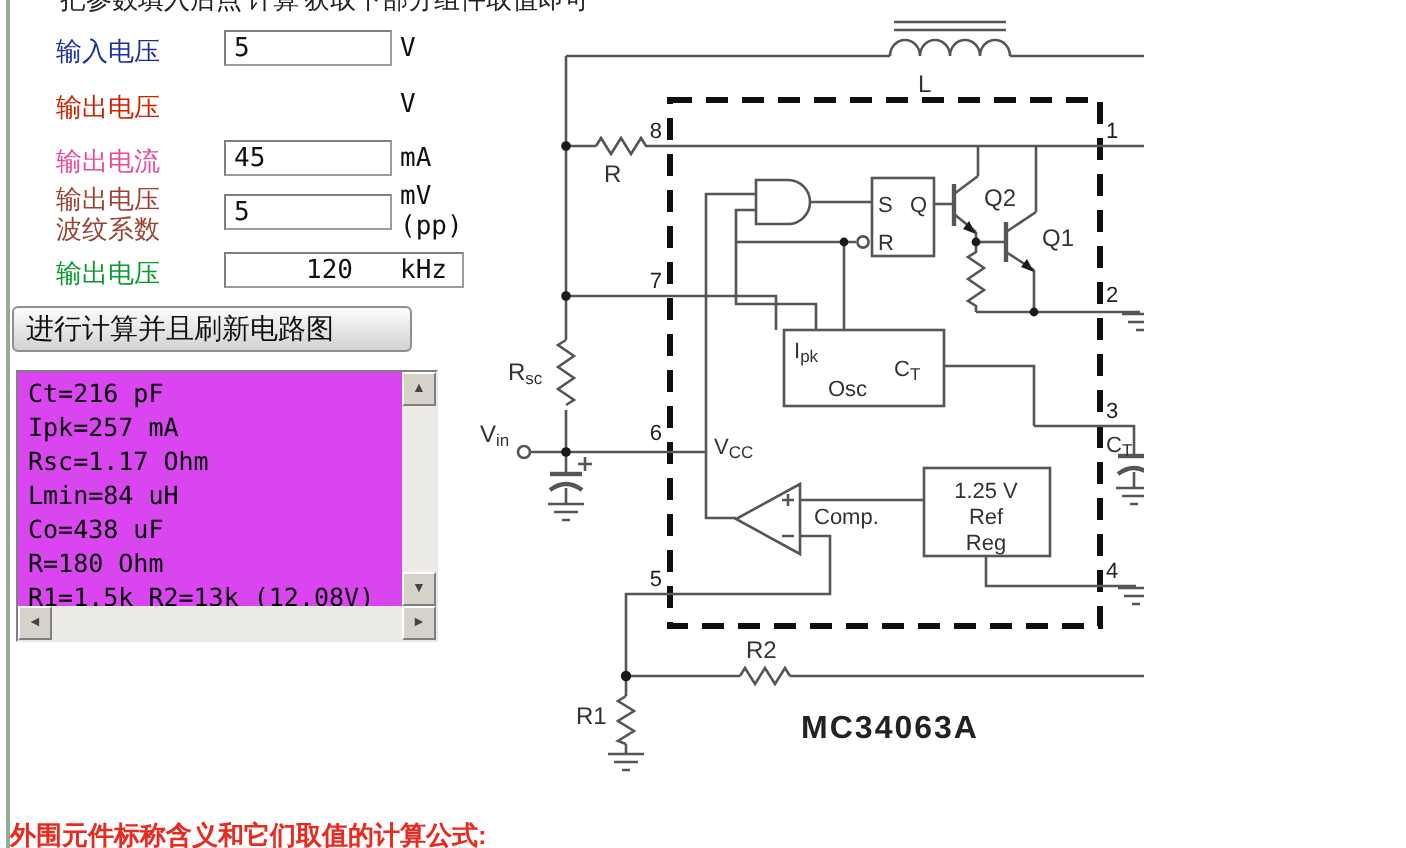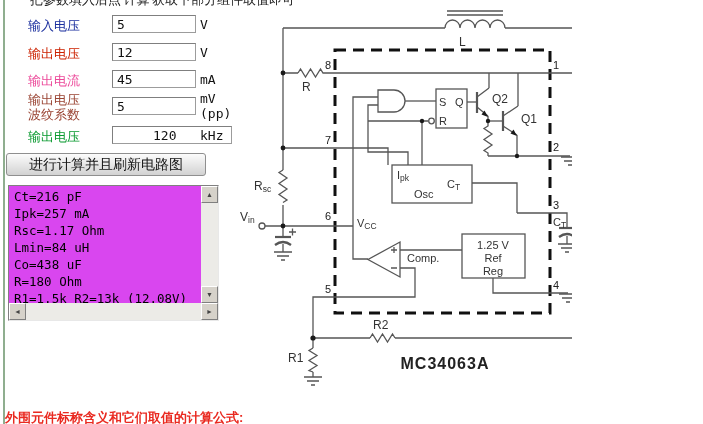--- a/index.html
+++ b/index.html
@@ -12,21 +12,21 @@
   .bottom-note{left:5px;top:409px;font-size:13px;color:#e92a21;white-space:nowrap;font-weight:bold;}
   .flabel{left:28px;font-size:13px;white-space:nowrap;}
   .c-navy{color:#1b2f9e;} .c-red{color:#cc2200;} .c-olive{color:#ec4899;}
   .c-maroon{color:#9a4433;} .c-green{color:#0a9a30;}
   .finput{left:112px;width:78px;height:16px;border:1px solid #9c9c9c;
     border-top-color:#7f7f7f;border-left-color:#7f7f7f;background:#fff;
     font-family:"DejaVu Sans Mono",monospace;font-size:13px;padding:0 0 0 4px;color:#111;}
   .funit{left:200px;font-family:"DejaVu Sans Mono",monospace;font-size:13px;color:#111;white-space:nowrap;}
   .calc-btn{left:6px;top:153px;width:200px;height:23px;border:1px solid #8f8f8f;border-radius:3px;
     background:linear-gradient(#fcfcfc,#e9e9e9 45%,#d2d2d2);font-family:Liberation Mono, monospace;
-    font-size:14px;color:#111;text-align:center;cursor:pointer;}
+    font-size:14px;color:#111;text-align:left;cursor:pointer;}
   .resultbox{left:8px;top:185px;width:211px;height:136px;background:#d946ef;
     border:1px solid #808080;border-right-color:#e8e8e8;border-bottom-color:#e8e8e8;box-sizing:border-box;}
   .result-text{position:absolute;left:0;top:0;width:192px;height:117px;overflow:hidden;
     font-family:"DejaVu Sans Mono",monospace;font-size:12.5px;line-height:17px;
     white-space:pre;color:#000;padding:2px 0 0 5px;}
   .vscroll{position:absolute;right:0;top:0;width:17px;height:117px;background:#ecebe7;}
   .hscroll{position:absolute;left:0;bottom:0;width:209px;height:17px;background:#ecebe7;}
   .sbtn{position:absolute;width:15px;height:15px;background:#d6d2ca;border:1px solid;
     border-color:#fff #7f7f7f #7f7f7f #fff;font-size:7px;color:#444;text-align:center;line-height:15px;}
   .sb-up{top:0;left:0;} .sb-dn{bottom:0;left:0;}
@@ -47,21 +47,20 @@
   <div class="right-strip"></div>
   <div class="left-border"></div>
 
   <div class="abs top-note">把参数填入后点'计算'获取下部分组件取值即可</div>
 
   <div class="abs flabel c-navy" style="top:17px;">输入电压</div>
   <input class="abs finput" style="top: 15px;" value="5">
   <div class="abs funit" style="top:17px;">V</div>
 
   <div class="abs flabel c-red" style="top:45px;">输出电压</div>
-  <input class="abs finput" style="top: 43px;" value="12">
   <div class="abs funit" style="top:45px;">V</div>
 
   <div class="abs flabel c-olive" style="top:72px;">输出电流</div>
   <input class="abs finput" style="top: 70px;" value="45">
   <div class="abs funit" style="top:72px;">mA</div>
 
   <div class="abs flabel c-maroon" style="top:91px;">输出电压</div>
   <div class="abs flabel c-maroon" style="top:106px;">波纹系数</div>
   <input class="abs finput" style="top: 97px;" value="5">
   <div class="abs funit" style="top:91px;">mV</div>

